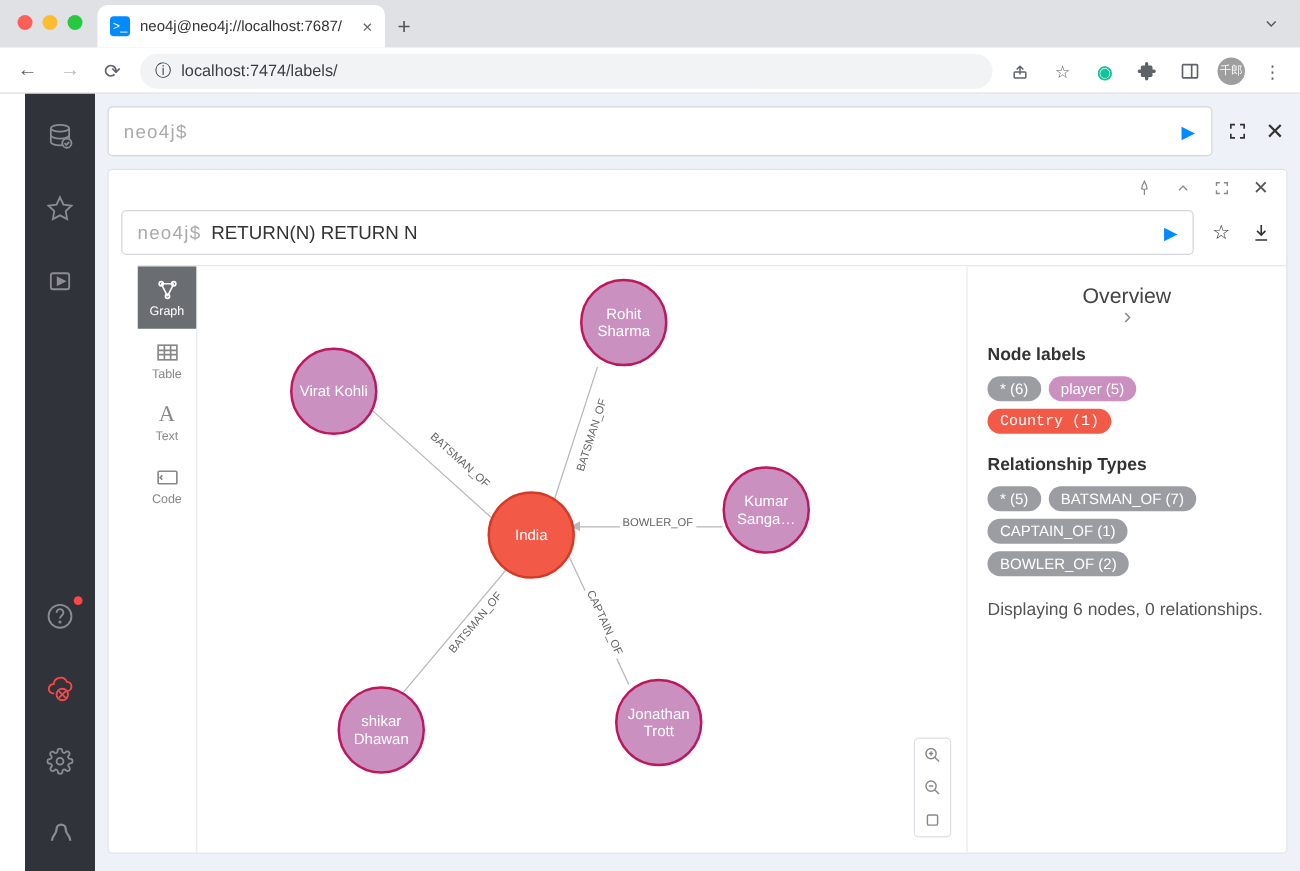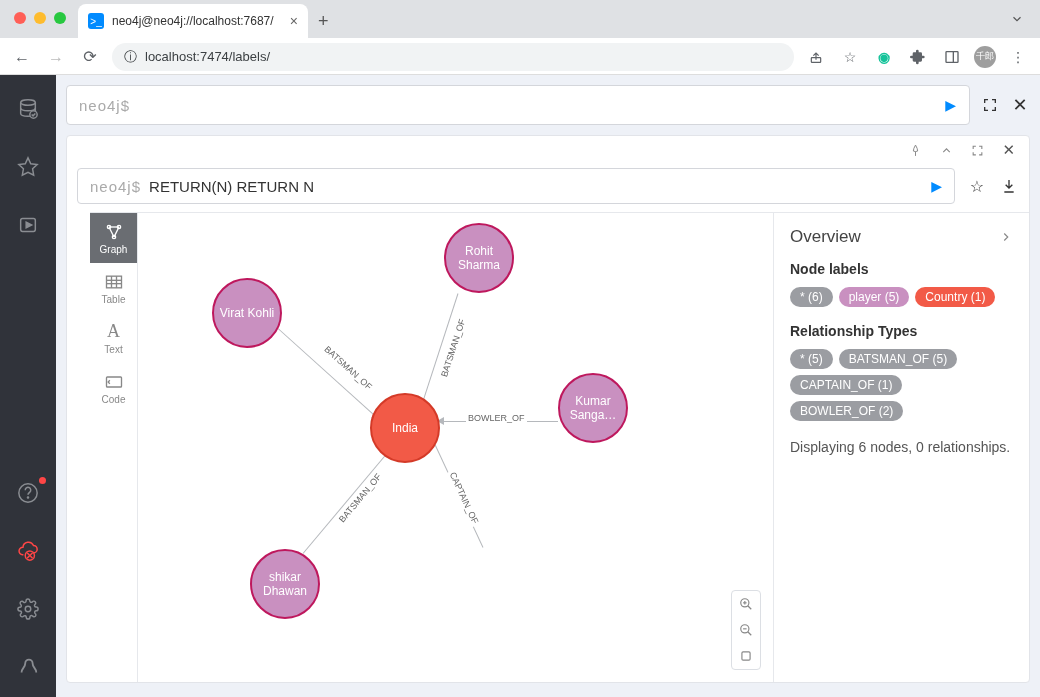--- a/index.html
+++ b/index.html
@@ -3,36 +3,36 @@
 <meta charset="utf-8">
 <style>
 * { margin: 0; padding: 0; box-sizing: border-box; font-family: -apple-system, BlinkMacSystemFont, "Segoe UI", Helvetica, Arial, sans-serif; }
 body { width: 1040px; height: 697px; overflow: hidden; background: #fff; }
 
 
 .chrome { height: 75px; background: #fff; border-bottom: 1px solid #ddd; }
 .tabbar { height: 38px; background: #dfe1e4; display: flex; align-items: flex-end; padding-left: 10px; position: relative; }
 .traffic { position: absolute; left: 14px; top: 12px; display: flex; gap: 8px; }
 .dot { width: 12px; height: 12px; border-radius: 50%; }
-.red { background: #ff5f57; } .yellow { background: #febc2e; } .green { background: #28c840; }
+.red { background: #ff5f57; font-family: Liberation Mono, monospace; } .yellow { background: #febc2e; } .green { background: #28c840; }
 .tab { margin-left: 68px; height: 34px; background: #fff; border-radius: 8px 8px 0 0; display: flex; align-items: center; padding: 0 10px; width: 230px; gap: 8px; font-size: 12px; color: #333; }
 .tab-icon { width: 16px; height: 16px; background: #018bff; border-radius: 3px; display: flex; align-items: center; justify-content: center; color: #fff; font-size: 10px; }
 .tab-close { margin-left: auto; color: #666; font-size: 14px; cursor: pointer; }
 .newtab { margin-left: 10px; color: #555; font-size: 18px; padding-bottom: 6px; cursor: pointer; }
 .chevdown { position: absolute; right: 16px; top: 12px; color: #555; }
 
 .addrbar { height: 37px; display: flex; align-items: center; padding: 0 10px; gap: 10px; }
 .navbtn { width: 24px; text-align: center; color: #5f6368; font-size: 16px; cursor: pointer; }
 .navbtn.dis { color: #bbb; }
 .urlbox { flex: 1; height: 28px; border-radius: 14px; background: #f1f3f4; display: flex; align-items: center; padding: 0 12px; gap: 8px; font-size: 13px; color: #3c4043; }
 .iconbtn { width: 24px; height: 24px; display: flex; align-items: center; justify-content: center; color: #5f6368; cursor: pointer; font-size: 14px; }
 .avatar { width: 22px; height: 22px; border-radius: 50%; background: #9e9e9e; color: #fff; font-size: 9px; display: flex; align-items: center; justify-content: center; }
 
 
-.app { display: flex; height: 622px; }
+.app { display: flex; height: 622px; padding-left: 20px; }
 .sidebar { width: 56px; background: #30333a; display: flex; flex-direction: column; align-items: center; padding-top: 22px; gap: 34px; color: #8a8d92; position: relative; }
 .sideicon { width: 24px; height: 24px; cursor: pointer; display: flex; align-items: center; justify-content: center; }
 .sidebar .spacer { flex: 1; }
 .badge-dot { position: absolute; width: 7px; height: 7px; background: #ff4646; border-radius: 50%; right: 10px; }
 
 .main { flex: 1; background: #eef1f7; padding: 10px; overflow: hidden; position: relative; }
 .editorrow { display: flex; align-items: center; gap: 10px; margin-bottom: 10px; }
 .editor { flex: 1; height: 40px; background: #fff; border: 1px solid #d4d6db; border-radius: 4px; display: flex; align-items: center; padding: 0 12px; font-family: "Fira Code", Menlo, monospace; font-size: 15px; color: #888; letter-spacing: 1px; }
 .editor .prompt { color: #aaa; }
 .playbtn { color: #018bff; font-size: 14px; margin-left: auto; cursor: pointer; }
@@ -54,21 +54,21 @@
 .node.player { width: 70px; height: 70px; background: #c990c0; border: 2px solid #be185d; }
 .node.country { width: 70px; height: 70px; background: #f25a47; border: 2px solid #d43a28; }
 .edge { position: absolute; height: 1px; background: #b5b8bc; transform-origin: left center; }
 .edge::after { content: ''; position: absolute; right: -1px; top: -3px; border-left: 7px solid #b5b8bc; border-top: 4px solid transparent; border-bottom: 4px solid transparent; }
 .edgelabel { position: absolute; font-size: 9px; color: #666; background: #fff; padding: 0 2px; white-space: nowrap; }
 
 .zoomctrl { position: absolute; right: 12px; bottom: 12px; width: 30px; border: 1px solid #dcdfe4; border-radius: 4px; background: #fff; display: flex; flex-direction: column; }
 .zoomctrl div { height: 26px; display: flex; align-items: center; justify-content: center; color: #888; cursor: pointer; font-size: 13px; }
 
 .overview { width: 256px; border-left: 1px solid #e6e8ec; padding: 14px 16px; font-size: 14px; color: #444; overflow-y: auto; }
-.ov-head { display: flex; align-items: center; justify-content: space-between; font-size: 17px; margin-bottom: 14px; }
+.ov-head { display: flex; align-items: center; justify-content: space-between; font-size: 17px; margin-bottom: 14px; flex-direction: column; }
 .ov-section { font-weight: 700; font-size: 14px; margin-bottom: 10px; color: #333; }
 .chips { display: flex; flex-wrap: wrap; gap: 6px; margin-bottom: 16px; }
 .chip { padding: 3px 10px; border-radius: 10px; font-size: 12px; color: #fff; cursor: pointer; }
 .chip.gray { background: #9b9da2; }
 .chip.purple { background: #c990c0; }
 .chip.red { background: #f25a47; }
 .ov-status { font-size: 14px; color: #555; line-height: 1.5; }
 
 svg { display: block; }
 </style>
@@ -267,39 +267,42 @@
 
         <div class="graphpane">
 
           <div class="edge" style="left:140px;top:115px;width:135px;transform:rotate(42deg);"></div>
           <div class="edgelabel" style="left:178px;top:150px;transform:rotate(42deg);">BATSMAN_OF</div>
 
           <div class="edge" style="left:320px;top:80px;width:130px;transform:rotate(108deg);"></div>
           <div class="edgelabel" style="left:283px;top:130px;transform:rotate(-72deg);">BATSMAN_OF</div>
 
           <div class="edge" style="left:420px;top:208px;width:120px;transform:rotate(180deg);"></div>
-          <div class="edgelabel" style="left:328px;top:200px;">BOWLER_OF</div>
+          <div class="edgelabel" style="left:338px;top:200px;">BOWLER_OF</div>
 
           <div class="edge" style="left:345px;top:334px;width:125px;transform:rotate(-115deg);"></div>
           <div class="edgelabel" style="left:296px;top:280px;transform:rotate(65deg);">CAPTAIN_OF</div>
 
           <div class="edge" style="left:165px;top:340px;width:140px;transform:rotate(-50deg);"></div>
           <div class="edgelabel" style="left:190px;top:280px;transform:rotate(-50deg);">BATSMAN_OF</div>
 
           <div class="node country" style="left:232px;top:180px;">
               <span>India</span>
             </div>
           <div class="node player" style="left:74px;top:65px;">
               <span>Virat Kohli</span>
             </div>
           <div class="node player" style="left:306px;top:10px;">
               <span>Rohit Sharma</span>
             </div>
           <div class="node player" style="left:420px;top:160px;">
               <span>Kumar Sanga…</span>
+            </div>
+          <div class="node player" style="left:334px;top:330px;">
+              <span>Jonathan Trott</span>
             </div>
           <div class="node player" style="left:112px;top:336px;">
               <span>shikar Dhawan</span>
             </div>
 
           <div class="zoomctrl">
             <div>
               <svg width="14" height="14" viewBox="0 0 24 24" fill="none" stroke="currentColor" stroke-width="2">
                   <circle cx="10" cy="10" r="7"></circle>
                   <line x1="15" y1="15" x2="21" y2="21"></line>
@@ -333,21 +336,21 @@
           </div>
           <div class="ov-section">Node labels</div>
           <div class="chips">
             <div class="chip gray">* (6)</div>
             <div class="chip purple">player (5)</div>
             <div class="chip red">Country (1)</div>
           </div>
           <div class="ov-section">Relationship Types</div>
           <div class="chips">
             <div class="chip gray">* (5)</div>
-            <div class="chip gray">BATSMAN_OF (5)</div>
+            <div class="chip gray">BATSMAN_OF (7)</div>
             <div class="chip gray">CAPTAIN_OF (1)</div>
             <div class="chip gray">BOWLER_OF (2)</div>
           </div>
           <div class="ov-status">Displaying 6 nodes, 0 relationships.</div>
         </div>
       </div>
     </div>
   </div>
 </div>
 

